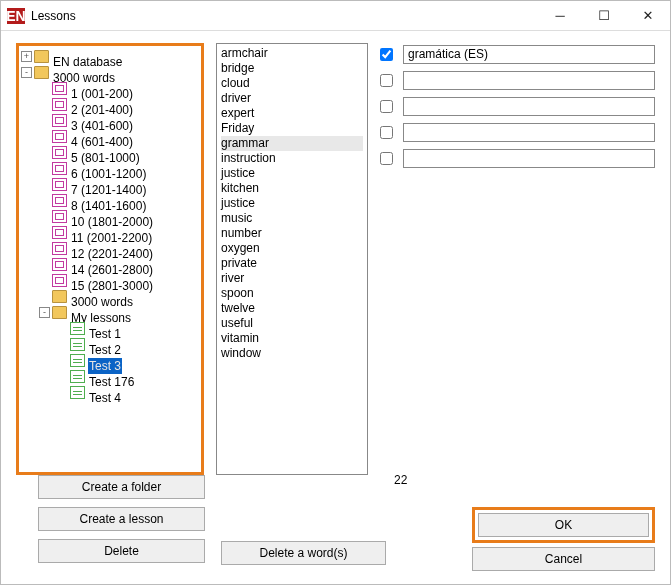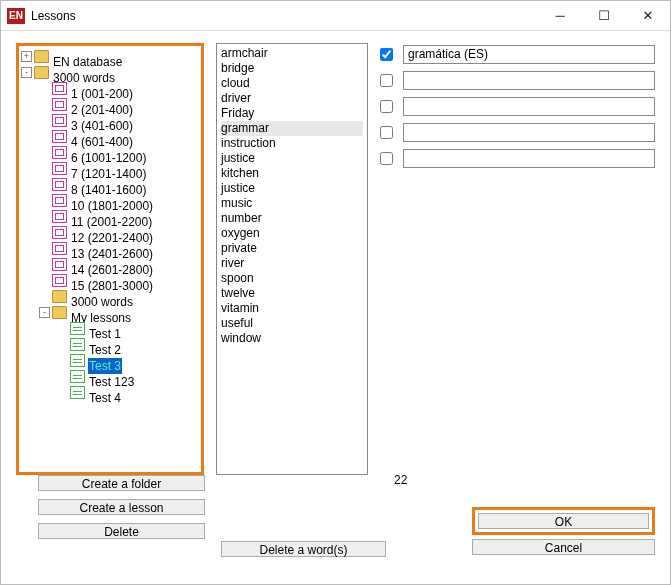--- a/index.html
+++ b/index.html
@@ -18,21 +18,21 @@
     height: 30px;
     border-bottom: 1px solid #ddd;
     display: flex;
     align-items: center;
     padding-left: 6px;
   }
   .app-icon {
     width: 18px; height: 16px;
     background: #b31b1b;
     color: #fff;
-    font-size: 10px;
+    font-size: 14px;
     font-weight: bold;
     display: flex; align-items: center; justify-content: center;
     margin-right: 6px;
   }
   .title { flex: 1; font-size: 12px; }
   .win-controls { display: flex; }
   .win-btn {
     width: 44px; height: 29px;
     display: flex; align-items: center; justify-content: center;
     font-size: 13px; color: #222;
@@ -93,21 +93,21 @@
     position: relative;
   }
   .test-icon::after {
     content: "";
     position: absolute;
     left: 2px; top: 4px; right: 2px;
     height: 1px;
     background: #4fae4f;
     box-shadow: 0 3px 0 #4fae4f;
   }
-  .sel { background: #0a63c6; color: #5eead4; padding: 0 3px; }
+  .sel { background: #0a63c6; color: #e5e5e5; padding: 0 3px; }
   .lbl { padding: 0 1px; margin-top: 12px; }
 
   .word-list {
     width: 152px;
     border: 1px solid #888;
     padding: 2px 4px;
     overflow-y: auto;
   }
   .word { height: 15px; line-height: 15px; }
   .word-sel { background: #e8e8e8; }
@@ -158,21 +158,21 @@
     width: 165px;
   }
   .btn-right {
     position: absolute;
     right: 0; top: 32px;
     width: 183px;
   }
   .btn {
     display: block;
     width: 100%;
-    height: 16px;
+    height: 24px;
     margin-bottom: 8px;
     background: #efefef;
     border: 1px solid #aaa;
     font-family: inherit;
     font-size: 12px;
     cursor: pointer;
   }
   .ok-wrap {
     border: 3px solid #e87c1a;
     padding: 3px;
@@ -229,20 +229,26 @@
           <div class="node">
             <span class="dots"></span>
             <span class="gap"></span>
             <span class="file-icon"></span>
             <span class="lbl">4 (601-400)</span>
           </div>
           <div class="node">
             <span class="dots"></span>
             <span class="gap"></span>
             <span class="file-icon"></span>
+            <span class="lbl">5 (801-1000)</span>
+          </div>
+          <div class="node">
+            <span class="dots"></span>
+            <span class="gap"></span>
+            <span class="file-icon"></span>
             <span class="lbl">6 (1001-1200)</span>
           </div>
           <div class="node">
             <span class="dots"></span>
             <span class="gap"></span>
             <span class="file-icon"></span>
             <span class="lbl">7 (1201-1400)</span>
           </div>
           <div class="node">
             <span class="dots"></span>
@@ -260,26 +266,20 @@
             <span class="dots"></span>
             <span class="gap"></span>
             <span class="file-icon"></span>
             <span class="lbl">11 (2001-2200)</span>
           </div>
           <div class="node">
             <span class="dots"></span>
             <span class="gap"></span>
             <span class="file-icon"></span>
             <span class="lbl">12 (2201-2400)</span>
-          </div>
-          <div class="node">
-            <span class="dots"></span>
-            <span class="gap"></span>
-            <span class="file-icon"></span>
-            <span class="lbl">13 (2401-2600)</span>
           </div>
           <div class="node">
             <span class="dots"></span>
             <span class="gap"></span>
             <span class="file-icon"></span>
             <span class="lbl">14 (2601-2800)</span>
           </div>
           <div class="node">
             <span class="dots"></span>
             <span class="gap"></span>
@@ -317,52 +317,53 @@
             <span class="dots"></span>
             <span class="gap"></span>
             <span class="test-icon"></span>
             <span class="lbl sel">Test 3</span>
           </div>
           <div class="node">
             <span class="dots"></span>
             <span class="dots"></span>
             <span class="gap"></span>
             <span class="test-icon"></span>
-            <span class="lbl">Test 123</span>
+            <span class="lbl">Test 176</span>
           </div>
           <div class="node">
             <span class="dots"></span>
             <span class="dots"></span>
             <span class="gap"></span>
             <span class="test-icon"></span>
             <span class="lbl">Test 4</span>
           </div>
         </div>
     </div>
 
     <div class="word-list" id="wordlist">
         <div class="word">armchair</div>
         <div class="word">bridge</div>
         <div class="word">cloud</div>
         <div class="word">driver</div>
+        <div class="word">expert</div>
         <div class="word">Friday</div>
         <div class="word word-sel">grammar</div>
         <div class="word">instruction</div>
         <div class="word">justice</div>
         <div class="word">kitchen</div>
         <div class="word">justice</div>
         <div class="word">music</div>
         <div class="word">number</div>
         <div class="word">oxygen</div>
         <div class="word">private</div>
         <div class="word">river</div>
         <div class="word">spoon</div>
         <div class="word">twelve</div>
+        <div class="word">useful</div>
         <div class="word">vitamin</div>
-        <div class="word">useful</div>
         <div class="word">window</div>
       </div>
 
     <div class="right-pane" id="fields">
         <div class="field-row">
           <input type="checkbox" class="chk" checked="" style="">
           <input type="text" class="txt-field" value="gramática (ES)" style="">
         </div>
         <div class="field-row">
           <input type="checkbox" class="chk" style="">

